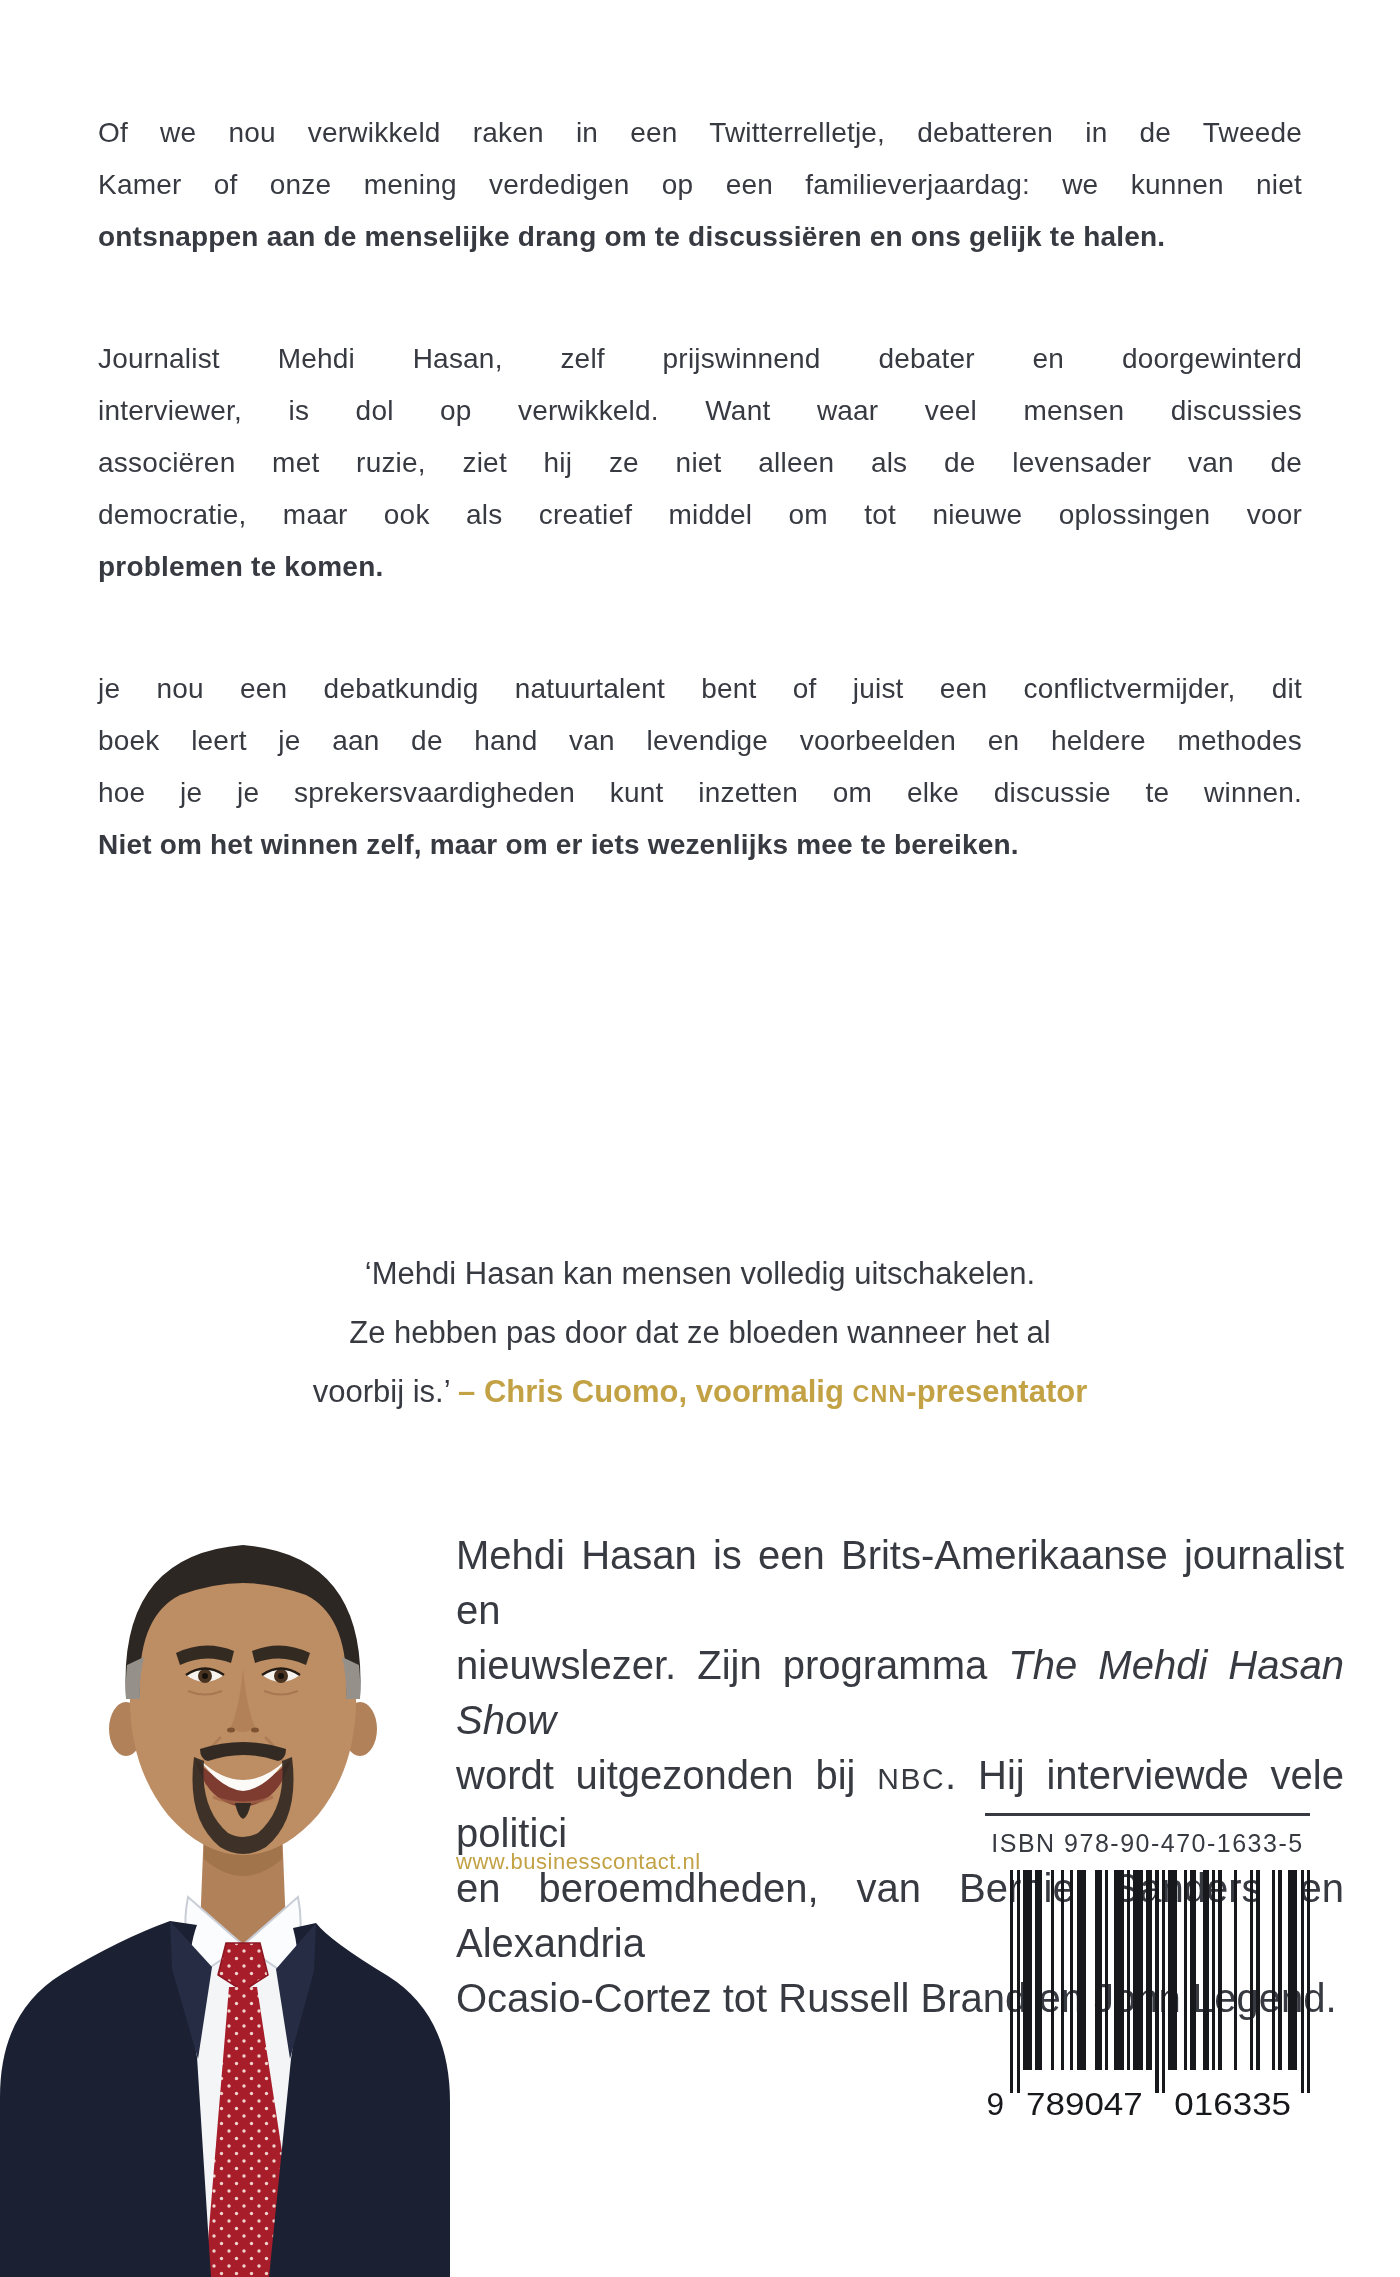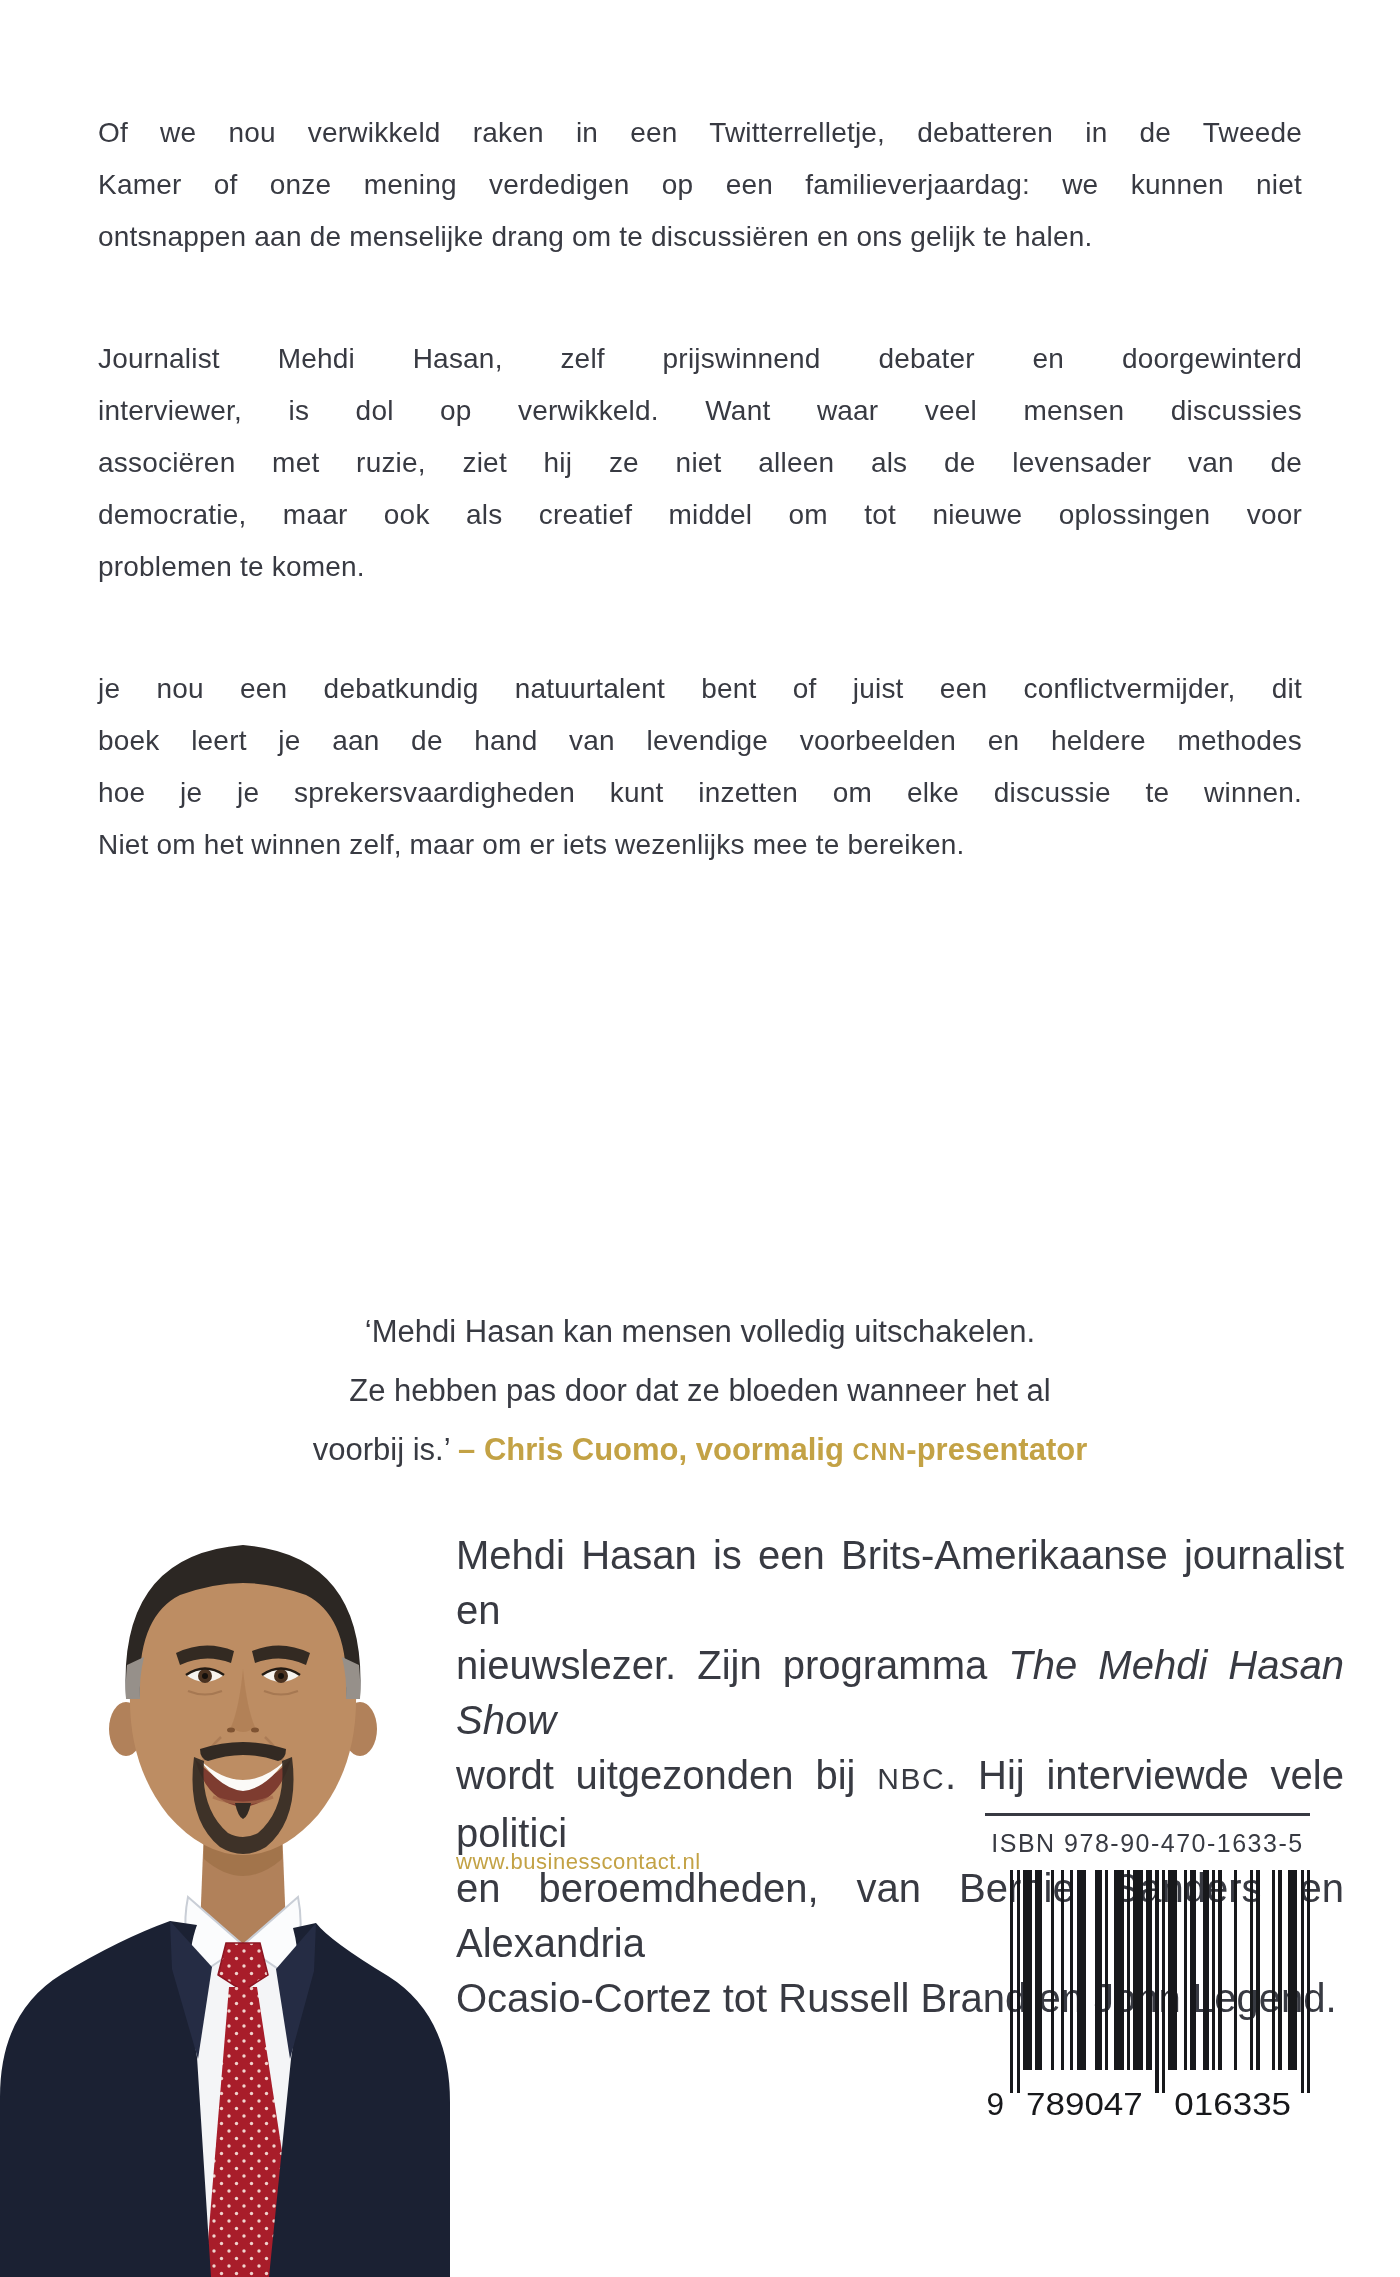--- a/index.html
+++ b/index.html
@@ -10,29 +10,29 @@
     background:#ffffff;
     overflow:hidden;
     font-family:"Liberation Sans",sans-serif;
     color:var(--ink,#383a42);
   }
   
   .blurb{position:absolute;left:94px;top:103px;width:1212px;}
   .para{margin:4px;font-size:28px;line-height:52px;font-weight:300;letter-spacing:.2px;}
   .para + .para{margin-top:70px;}
   .jline{display:block;text-align:justify;text-align-last:justify;}
-  .jline.lastline{text-align-last:left;}
+  .jline.lastline{text-align-last:left;font-weight:bold;}
   
   .quote{
     position:absolute;left:94px;width:1212px;
     text-align:center;font-size:31px;font-weight:300;
     color:var(--ink,#383a42);
   }
   .quote-klein{top:1012px;}
-  .quote-cuomo{top:1302px;}
+  .quote-cuomo{top:1244px;}
   .qline{display:block;line-height:59px;white-space:nowrap;}
   .attr{color:var(--gold,#c3a245);font-weight:700;}
   .sc{font-size:.75em;letter-spacing:.05em;margin-top:20px;}
   
   .photo{position:absolute;left:0;top:1497px;width:450px;height:780px;}
   .photo svg{display:block;width:100%;height:100%;}
   .bio{
     position:absolute;left:456px;top:1528px;width:888px;
     font-size:40px;line-height:55px;font-weight:300;
     color:var(--ink,#383a42);

